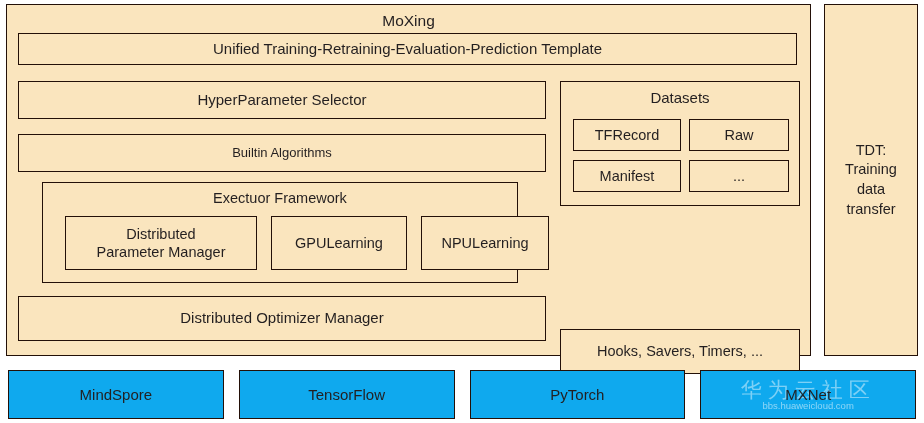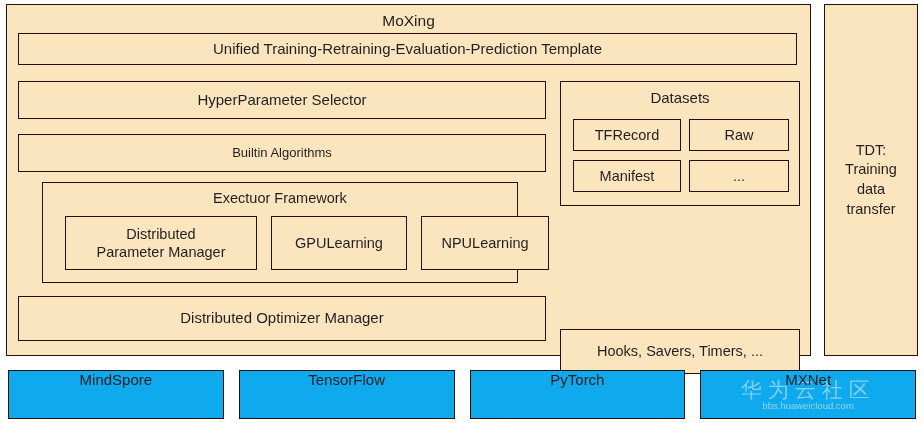--- a/index.html
+++ b/index.html
@@ -163,21 +163,21 @@
     padding: 0 8px;
     box-sizing: border-box;
   }
   .framework-box {
     position: relative;
     flex: 1 1 0;
     background: #0fa9ee;
     border: 1.5px solid #231008;
     box-sizing: border-box;
     display: flex;
-    align-items: flex-start;
+    align-items: center;
     justify-content: center;
     font-size: 15px;
     color: #231f20;
   }
 
   
   #watermark {
     position: absolute;
     left: 0;
     top: 0;

